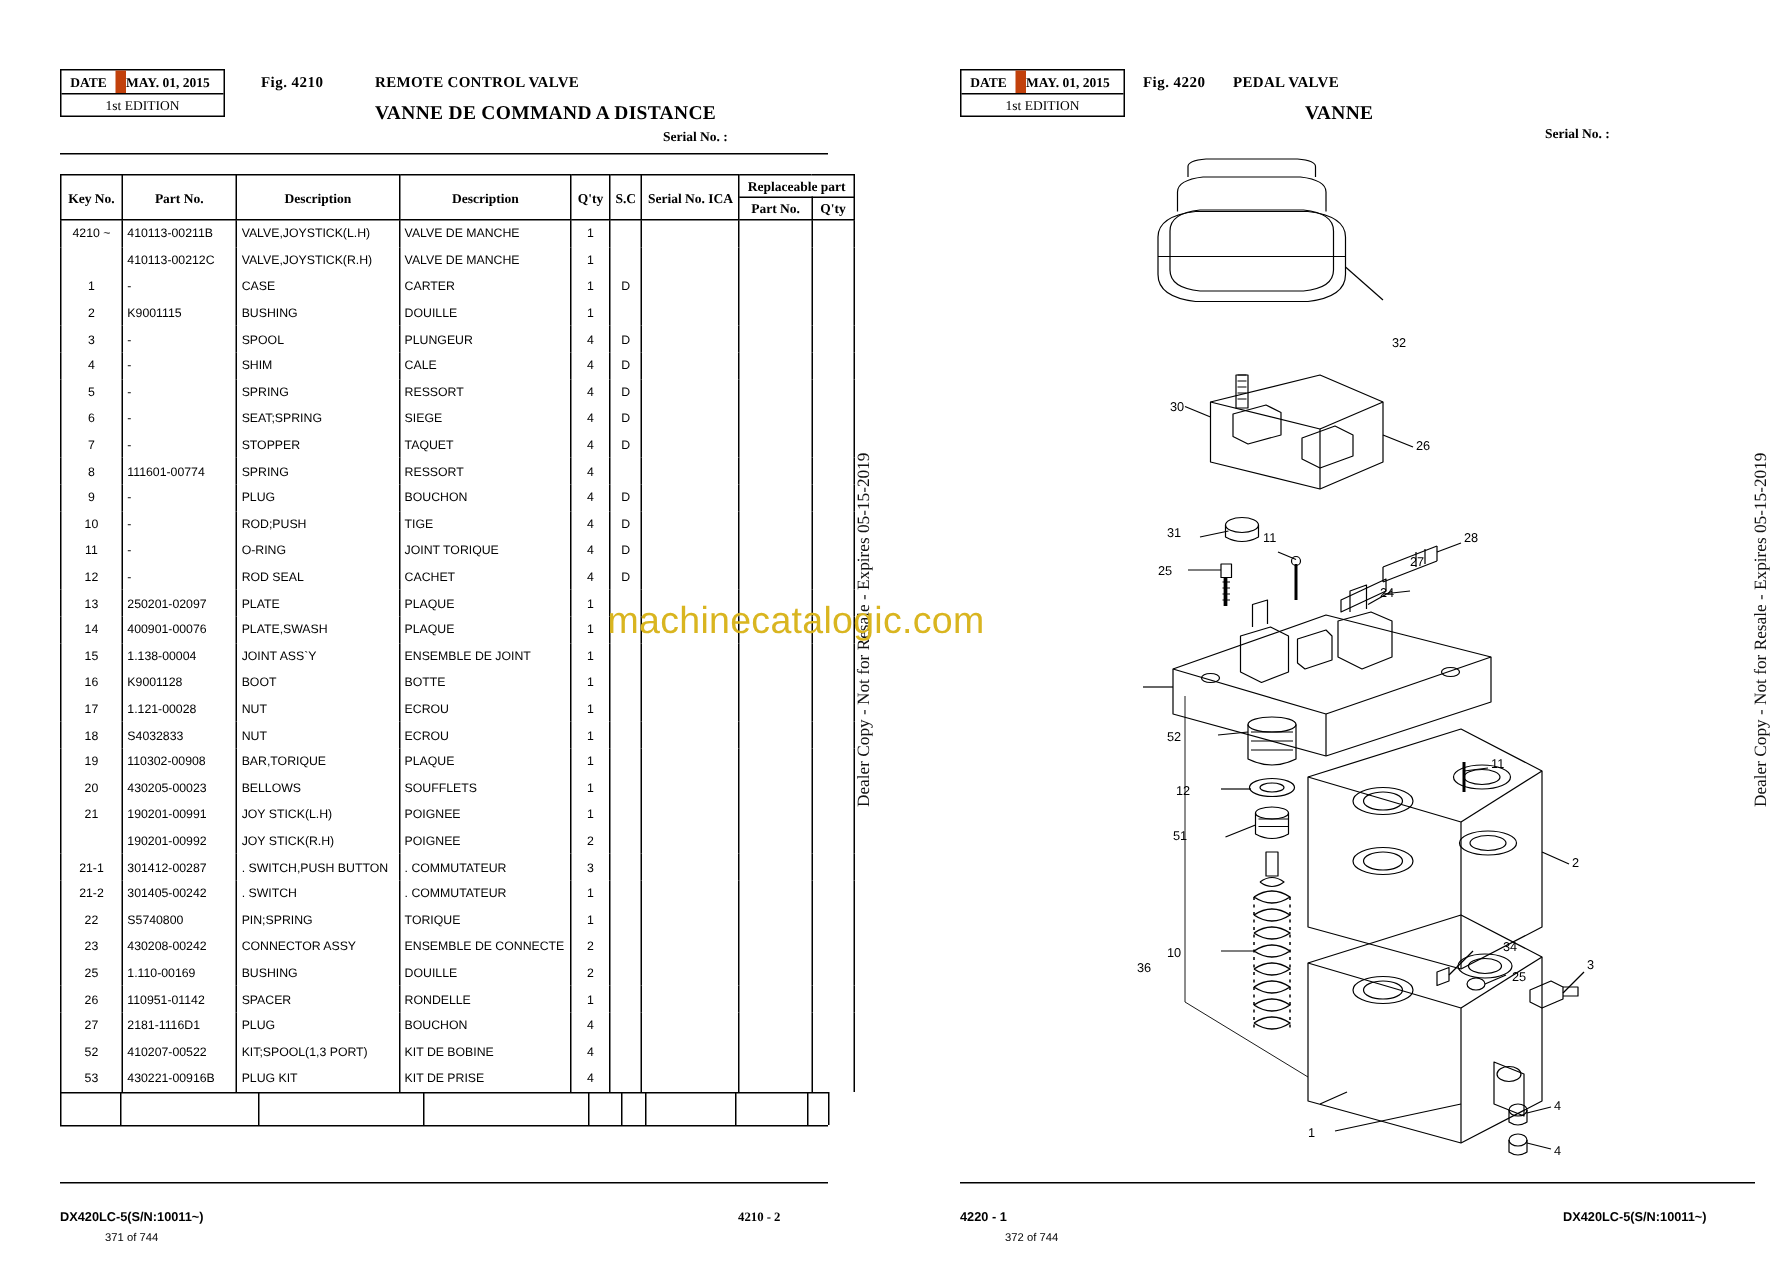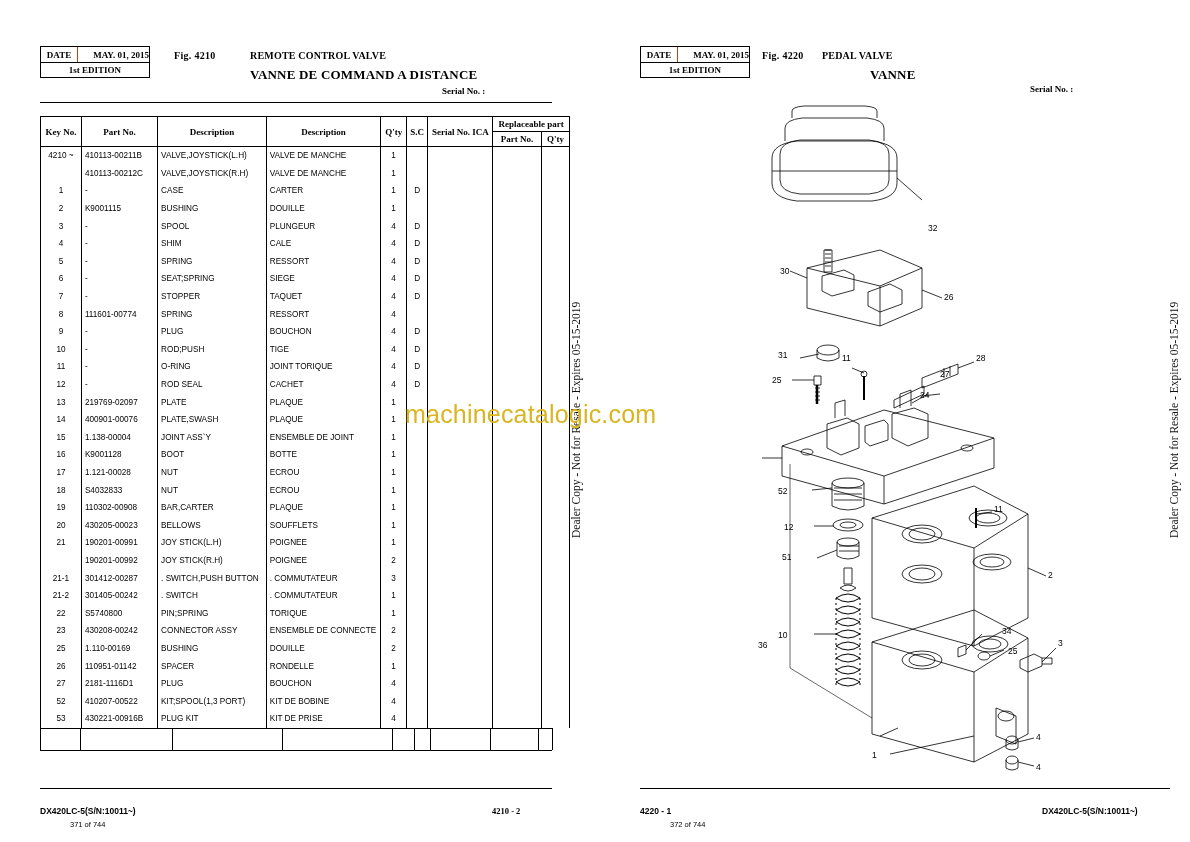--- a/index.html
+++ b/index.html
@@ -18,25 +18,25 @@
   #right-page{position:absolute;left:622px;top:28px;width:548px;height:790px;}
 
   .date-box{
     position:absolute;left:18px;top:18px;width:108px;height:30px;
     border:1px solid #000;font-family:"Liberation Serif",serif;
   }
   .date-box .row1{
     height:15px;border-bottom:1px solid #000;display:flex;align-items:center;
     font-size:9px;font-weight:bold;
   }
-  .date-box .row1 .lbl{width:36px;text-align:center;border-right:1px solid #c2410c;height:100%;
+  .date-box .row1 .lbl{width:36px;text-align:center;border-right:7px solid #c2410c;height:100%;
       display:flex;align-items:center;justify-content:center;}
-  .date-box .row1 .val{flex:1;text-align:right;}
+  .date-box .row1 .val{flex:1;text-align:left;}
   .date-box .row2{height:14px;display:flex;align-items:center;justify-content:center;
-      font-size:9px;font-weight:bold;}
+      font-size:9px;font-weight:normal;}
 
   .fig-label{position:absolute;left:152px;top:22px;font-size:10px;font-weight:bold;letter-spacing:.3px;}
   .title-en{position:absolute;left:228px;top:22px;font-size:10px;font-weight:bold;letter-spacing:.2px;}
   .title-fr{position:absolute;left:228px;top:39px;font-size:13px;font-weight:bold;letter-spacing:.2px;}
   .serial{position:absolute;font-size:9px;font-weight:bold;}
 
   
   table.parts{
     position:absolute;left:18px;top:88px;border-collapse:collapse;
     font-family:"Liberation Sans",sans-serif;
@@ -279,21 +279,21 @@
             <td class="c-desc1">ROD SEAL</td>
             <td class="c-desc2">CACHET</td>
             <td class="c-qty">4</td>
             <td class="c-sc">D</td>
             <td class="c-serial"></td>
             <td class="c-rpart"></td>
             <td class="c-rqty"></td>
           </tr>
           <tr>
             <td class="c-key">13</td>
-            <td class="c-part">219769-02097</td>
+            <td class="c-part">250201-02097</td>
             <td class="c-desc1">PLATE</td>
             <td class="c-desc2">PLAQUE</td>
             <td class="c-qty">1</td>
             <td class="c-sc"></td>
             <td class="c-serial"></td>
             <td class="c-rpart"></td>
             <td class="c-rqty"></td>
           </tr>
           <tr>
             <td class="c-key">14</td>
@@ -346,21 +346,21 @@
             <td class="c-desc2">ECROU</td>
             <td class="c-qty">1</td>
             <td class="c-sc"></td>
             <td class="c-serial"></td>
             <td class="c-rpart"></td>
             <td class="c-rqty"></td>
           </tr>
           <tr>
             <td class="c-key">19</td>
             <td class="c-part">110302-00908</td>
-            <td class="c-desc1">BAR,CARTER</td>
+            <td class="c-desc1">BAR,TORIQUE</td>
             <td class="c-desc2">PLAQUE</td>
             <td class="c-qty">1</td>
             <td class="c-sc"></td>
             <td class="c-serial"></td>
             <td class="c-rpart"></td>
             <td class="c-rqty"></td>
           </tr>
           <tr>
             <td class="c-key">20</td>
             <td class="c-part">430205-00023</td>

